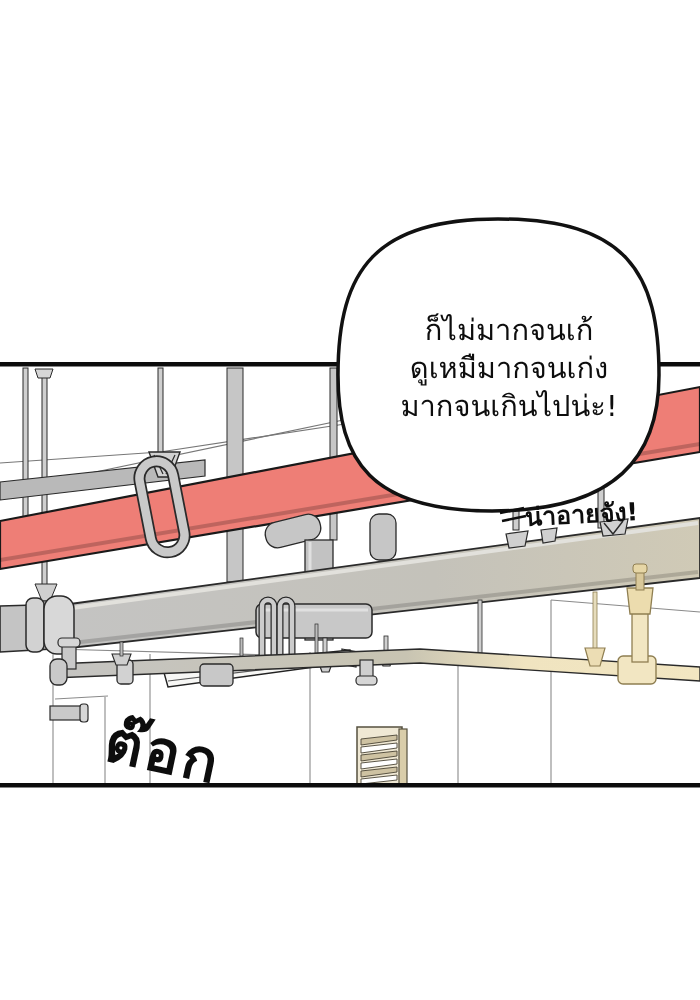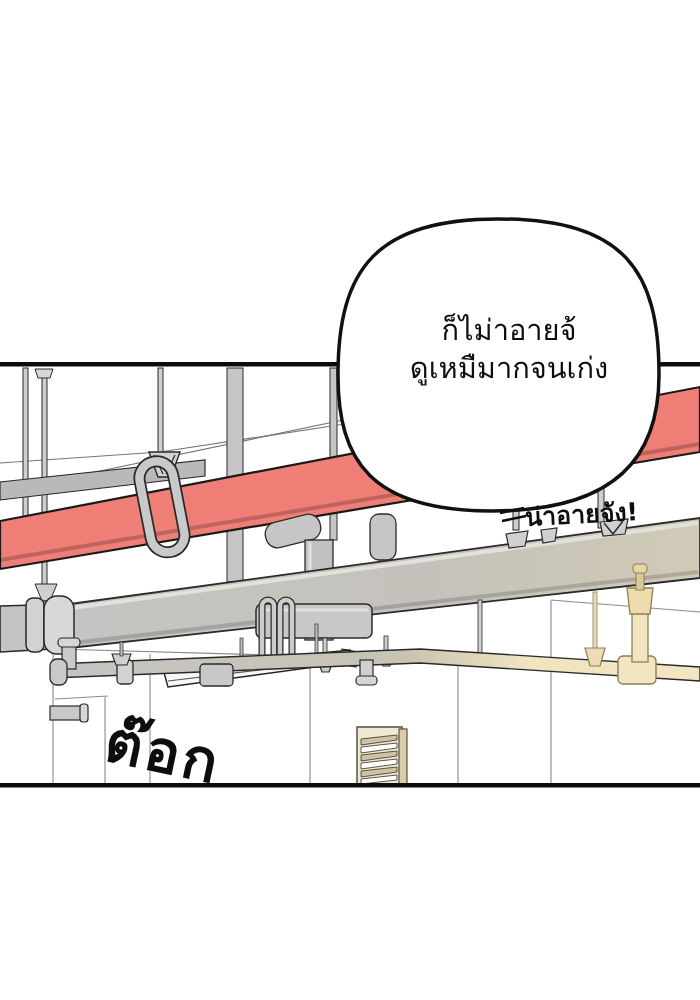--- a/index.html
+++ b/index.html
@@ -179,21 +179,22 @@
              C659,456 617,511 492,511 C371,511 338,461 338,375 Z" fill="#ffffff" stroke="#111111" stroke-width="3.5"></path>
   </g>
 
   <g stroke="#0d0d0d" stroke-width="2.6">
     <path d="M500,513 L524,508"></path>
     <path d="M502,521 L526,516"></path>
   </g>
 </svg>
 
 <div id="bubble-text" class="txt">
-  <div>ก็ไม่าอายจ้</div>
+  <div>ก็ไม่มากจนเก้</div>
   <div>ดูเหมืมากจนเก่ง</div>
+  <div>มากจนเกินไปน่ะ!</div>
 </div>
 
 <div id="note-text" class="txt">น่าอายจัง!</div>
 
 <div id="sfx-text" class="txt">ต๊อก</div>
 
 </div>
 
 </body></html>

